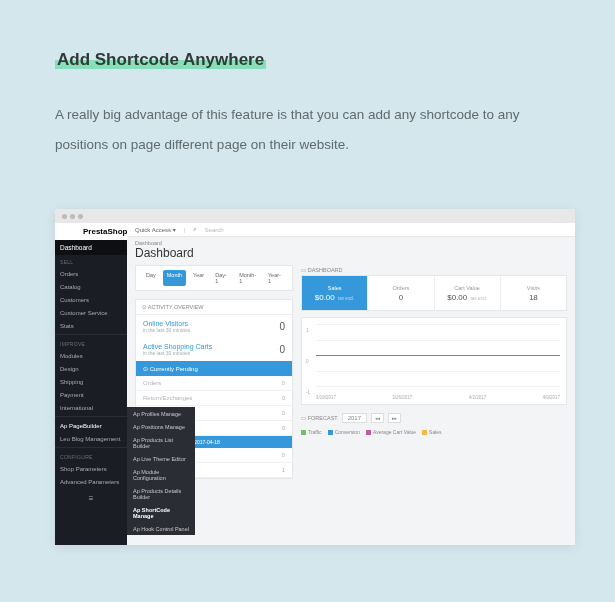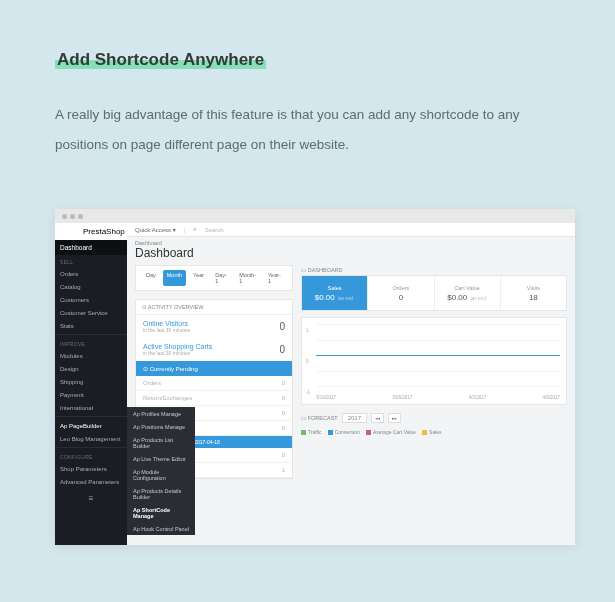--- a/index.html
+++ b/index.html
@@ -5,21 +5,21 @@
 * { margin: 0; padding: 0; box-sizing: border-box; font-family: -apple-system, BlinkMacSystemFont, "Segoe UI", Arial, sans-serif; }
 body { background: #d4e7ed; width: 615px; height: 602px; padding: 50px 40px 40px 55px; }
 .title-wrap { margin-bottom: 30px; }
 .title { display: inline; font-size: 17px; font-weight: 700; color: #323936; background: linear-gradient(transparent 55%, #87dfb9 55%); padding: 0 2px; }
 .desc { color: #5f6b6c; font-size: 13.5px; line-height: 2.2; margin-bottom: 50px; }
 .app { background: #fff; border-radius: 4px 4px 0 0; overflow: hidden; height: 336px; box-shadow: 0 2px 12px rgba(0,0,0,0.08); position: relative; }
 .browser-bar { height: 14px; background: #e8e8e8; display: flex; align-items: center; padding-left: 7px; gap: 3px; }
 .dot { width: 5px; height: 5px; border-radius: 50%; background: #bbb; }
 .app-body { display: flex; height: calc(100% - 14px); font-size: 7px; }
 .sidebar { width: 72px; background: #1a1d23; color: #b0b3b8; display: flex; flex-direction: column; }
-.logo-row { background: #fff; color: #000; padding: 4px 12px; font-size: 8px; font-weight: 400; display: flex; align-items: center; gap: 16px; }
+.logo-row { background: #fff; color: #000; padding: 4px 12px; font-size: 8px; font-weight: 700; display: flex; align-items: center; gap: 16px; }
 .logo-icon { width: 9px; height: 9px; background: #e91e63; border-radius: 50%; }
 .side-head { background: #0d0f12; color: #fff; padding: 4px 5px; font-size: 6.5px; font-weight: 500; }
 .side-sec { color: #6a6e76; font-size: 5px; padding: 4px 5px 2px; text-transform: uppercase; letter-spacing: 0.3px; }
 .side-item { padding: 3.5px 5px; font-size: 6px; color: #a8abb1; cursor: pointer; }
 .side-item.active { color: #fff; }
 .side-line { border-top: 1px solid #2a2d33; margin: 2px 0; }
 .side-toggle { padding: 6px; text-align: center; color: #a8abb1; font-size: 8px; }
 .flyout { position: absolute; left: 72px; top: 198px; width: 68px; background: #2a2d33; z-index: 10; }
 .fly-item { padding: 3.5px 6px; font-size: 5.5px; color: #c5c8cd; cursor: pointer; }
 .fly-item.hl { color: #fff; font-weight: 600; }

